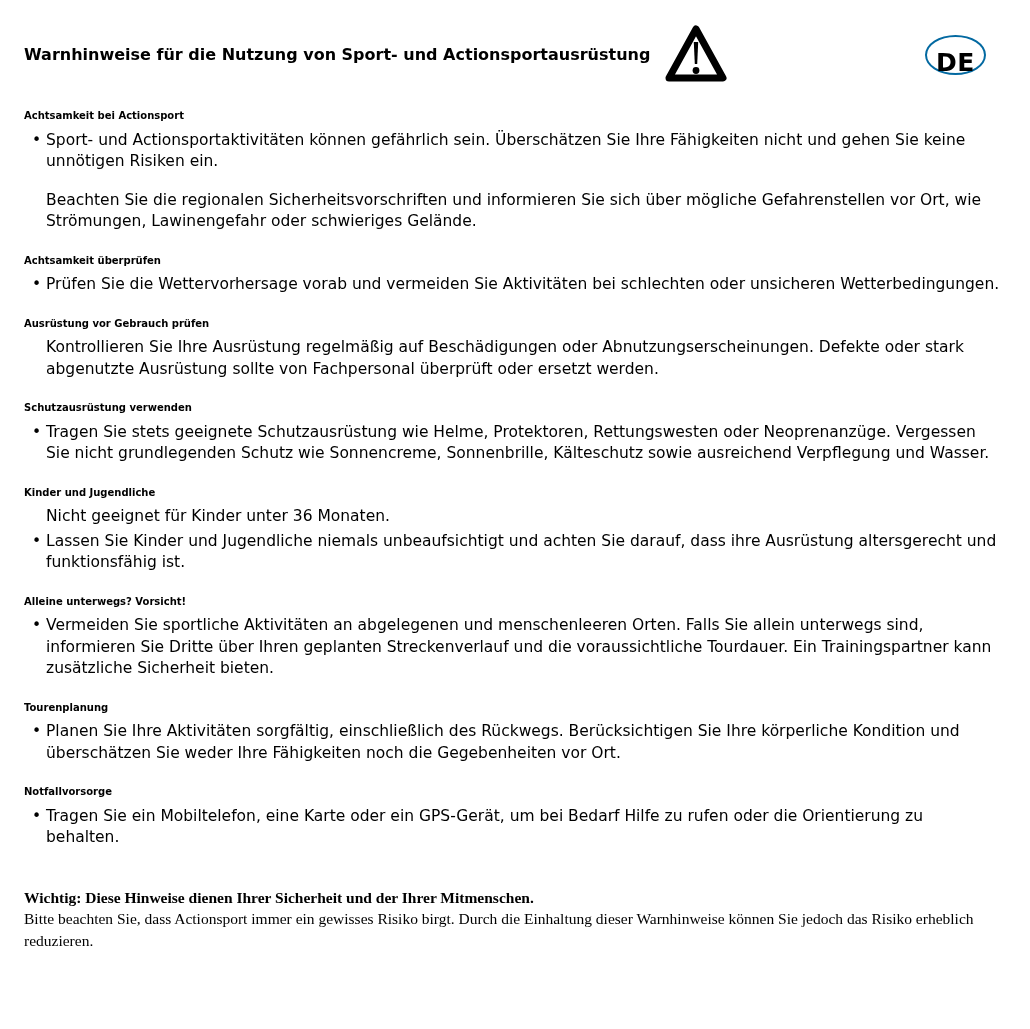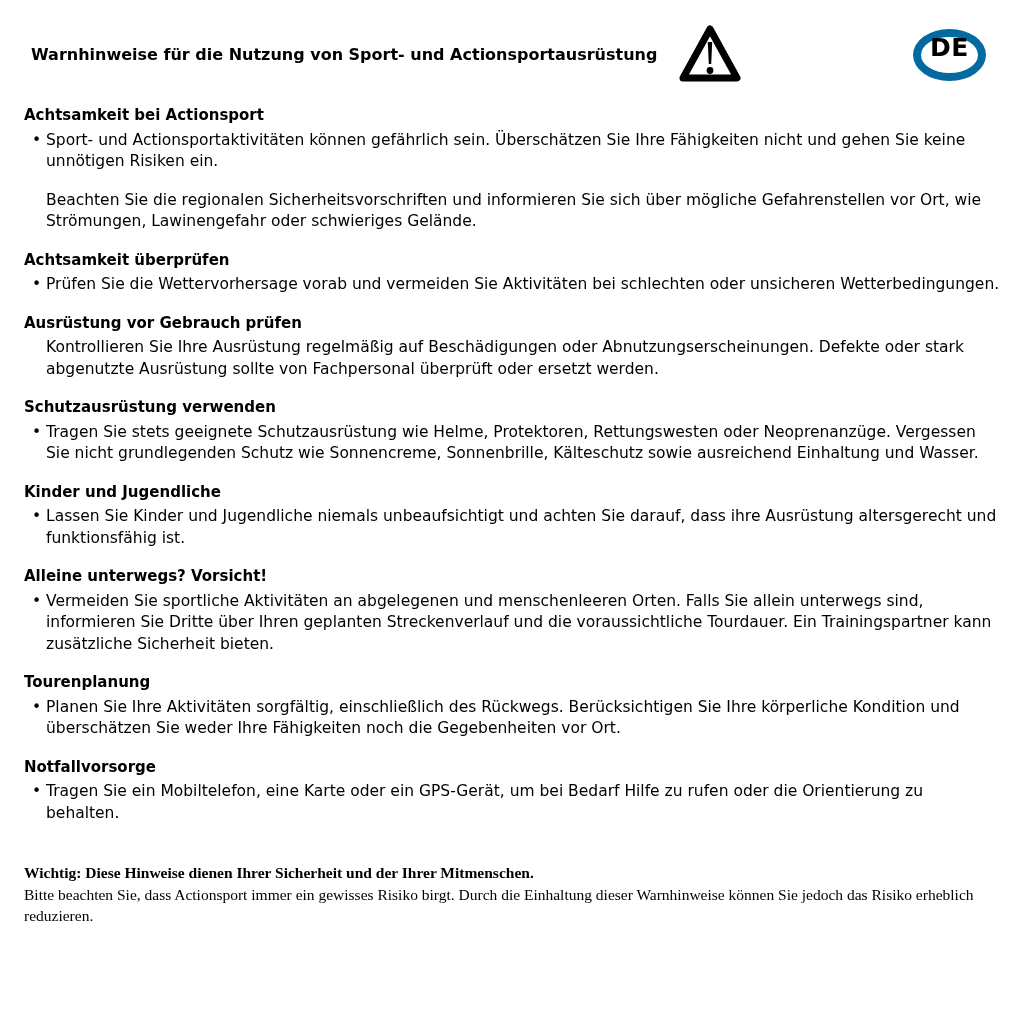--- a/index.html
+++ b/index.html
@@ -17,47 +17,47 @@
   }
   .header-row {
     display: flex;
     align-items: center;
     height: 66px;
     margin-bottom: 10px;
   }
   .doc-title {
     font-size: 16px;
     font-weight: bold;
-    margin: 7px;
+    margin: 0;
     white-space: nowrap;
   }
   .warning-icon {
     margin-left: 14px;
     width: 64px;
     height: 64px;
     flex: 0 0 auto;
   }
   .spacer { flex: 1 1 auto; }
   .lang-badge {
     flex: 0 0 auto;
     margin-right: 18px;
     width: 57px;
     height: 36px;
-    border: 8px solid #0369a1;
+    border: 2px solid #0369a1;
     border-radius: 50%;
     display: flex;
-    align-items: flex-start;
+    align-items: flex-end;
     justify-content: center;
     font-weight: bold;
     font-size: 25px;
     letter-spacing: 0.5px;
   }
   .section { margin-top: 17px; }
   .section-heading {
-    font-size: 15px;
+    font-size: 10px;
     font-weight: bold;
     margin: 0;
     line-height: 21.5px;
   }
   .item {
     position: relative;
     padding-left: 19px;
     margin: 3px;
   }
   .item.bulleted::before {
@@ -104,25 +104,26 @@
     <p class="item bulleted">Prüfen Sie die Wettervorhersage vorab und vermeiden Sie Aktivitäten bei schlechten oder unsicheren Wetterbedingungen.</p>
   </div>
 
   <div class="section">
     <h2 class="section-heading">Ausrüstung vor Gebrauch prüfen</h2>
     <p class="item">Kontrollieren Sie Ihre Ausrüstung regelmäßig auf Beschädigungen oder Abnutzungserscheinungen. Defekte oder stark abgenutzte Ausrüstung sollte von Fachpersonal überprüft oder ersetzt werden.</p>
   </div>
 
   <div class="section">
     <h2 class="section-heading">Schutzausrüstung verwenden</h2>
-    <p class="item bulleted">Tragen Sie stets geeignete Schutzausrüstung wie Helme, Protektoren, Rettungswesten oder Neoprenanzüge. Vergessen Sie nicht grundlegenden Schutz wie Sonnencreme, Sonnenbrille, Kälteschutz sowie ausreichend Einhaltung und Wasser.</p>
+    <p class="item bulleted">Tragen Sie stets geeignete Schutzausrüstung wie Helme, Protektoren, Rettungswesten oder Neoprenanzüge. Vergessen Sie nicht grundlegenden Schutz wie Sonnencreme, Sonnenbrille, Kälteschutz sowie ausreichend Verpflegung und Wasser.</p>
   </div>
 
   <div class="section">
     <h2 class="section-heading">Kinder und Jugendliche</h2>
+    <p class="item">Nicht geeignet für Kinder unter 36 Monaten.</p>
     <p class="item bulleted">Lassen Sie Kinder und Jugendliche niemals unbeaufsichtigt und achten Sie darauf, dass ihre Ausrüstung altersgerecht und funktionsfähig ist.</p>
   </div>
 
   <div class="section">
     <h2 class="section-heading">Alleine unterwegs? Vorsicht!</h2>
     <p class="item bulleted">Vermeiden Sie sportliche Aktivitäten an abgelegenen und menschenleeren Orten. Falls Sie allein unterwegs sind, informieren Sie Dritte über Ihren geplanten Streckenverlauf und die voraussichtliche Tourdauer. Ein Trainingspartner kann zusätzliche Sicherheit bieten.</p>
   </div>
 
   <div class="section">
     <h2 class="section-heading">Tourenplanung</h2>

